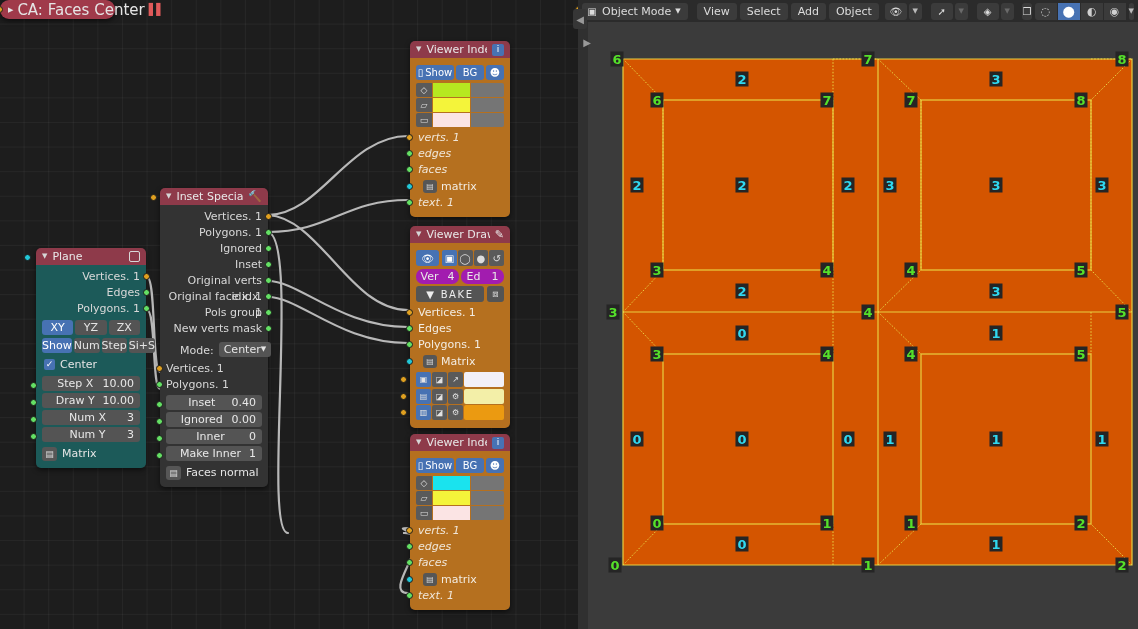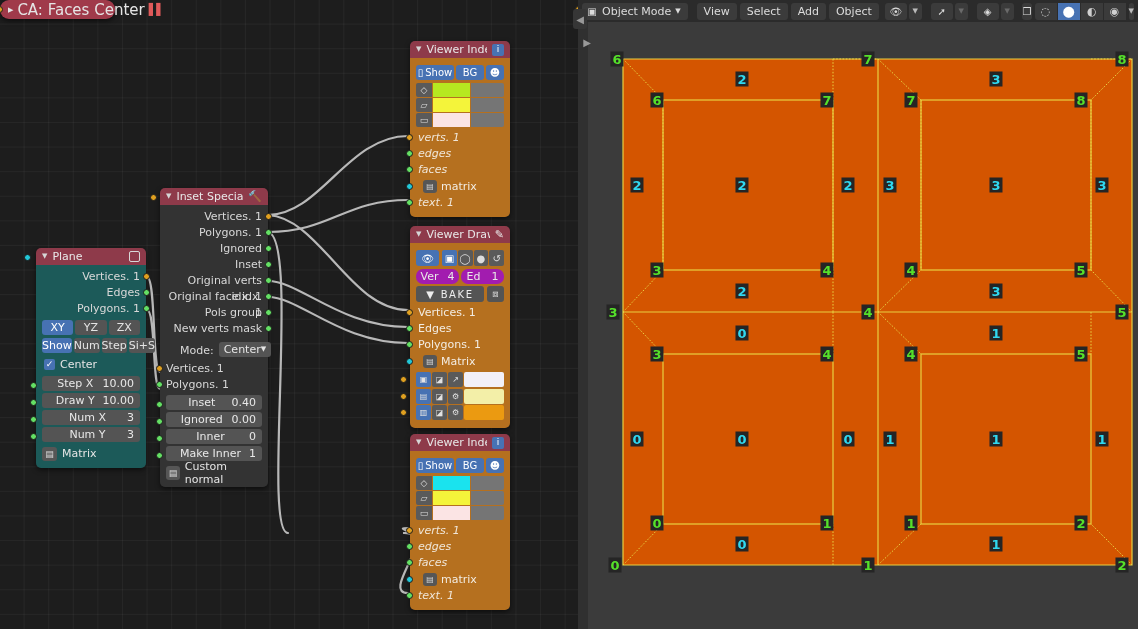--- a/index.html
+++ b/index.html
@@ -379,21 +379,21 @@
       <div class="fieldrow">
         <span class="sock s-poly" style="left:-10px; top:6px;"></span>
         <div class="field">
           <span class="lbl">Make Inner</span>
           <span class="val">1</span>
         </div>
       </div>
       <div class="mtxrow">
         <span class="sock s-verts" style="left:-10px; top:6px;"></span>
         <span class="mtxicon">▤</span>
-        <span>Custom normal</span>
+        <span>Faces normal</span>
       </div>
     </div>
   </div>
 
   <div class="node viewer-index" id="node-vi-top">
     <div class="hdr">
       <span class="tri">▼</span>
       <span class="ttl">Viewer Index+</span>
       <span style="background:#4772b3;border-radius:2px;width:12px;height:12px;display:flex;align-items:center;justify-content:center;font-size:9px;color:#fff;">i</span>
     </div>

